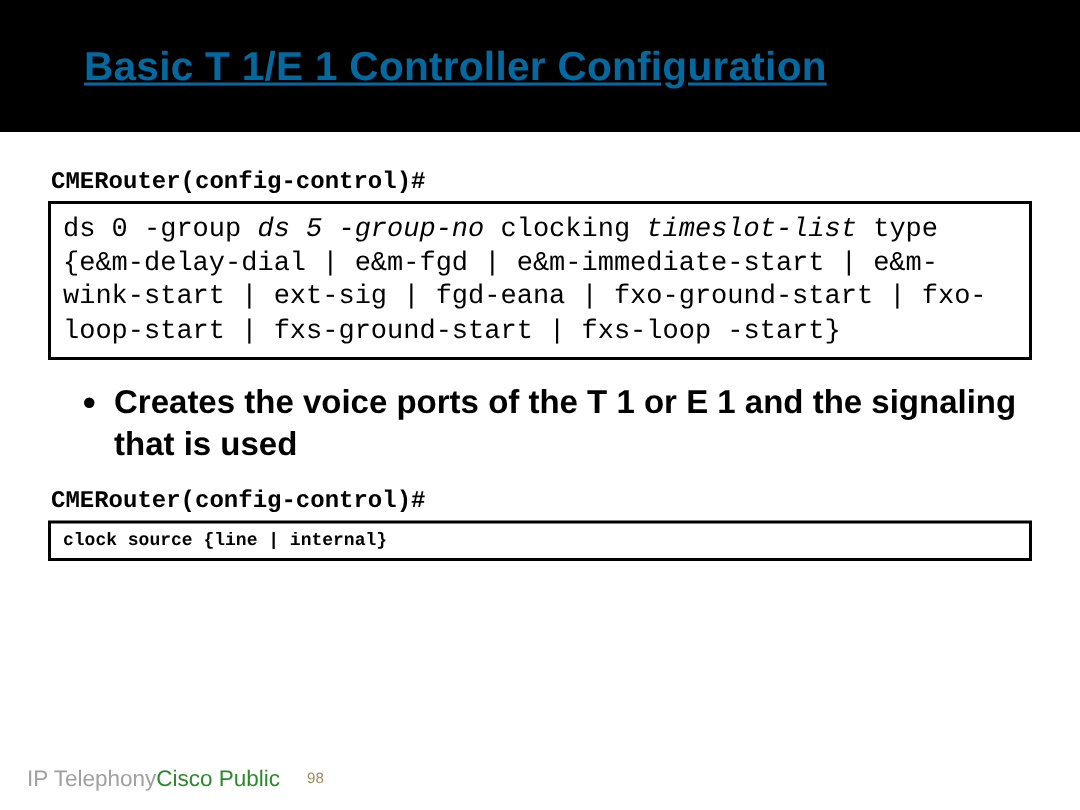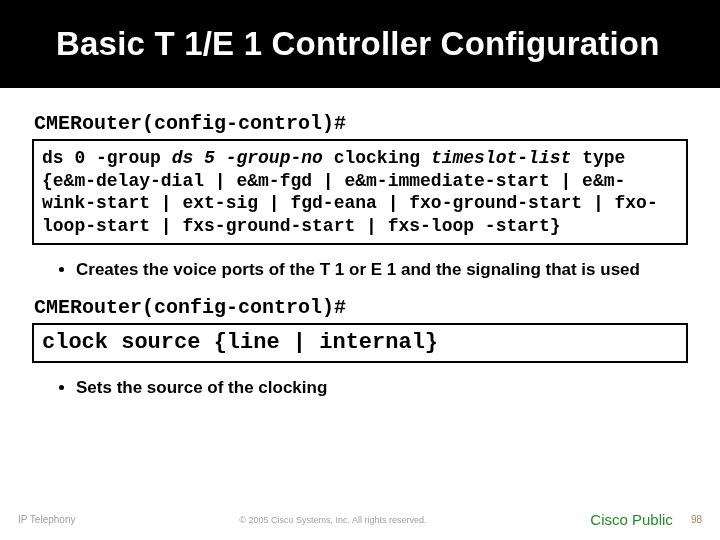--- a/index.html
+++ b/index.html
@@ -1,32 +1,32 @@
 <!DOCTYPE html>
 <html><head>
 <meta charset="utf-8">
 <style>
   * { margin: 0; padding: 0; box-sizing: border-box; }
   html, body { width: 720px; height: 540px; font-family: Arial, Helvetica, sans-serif; background: #fff; overflow: hidden; }
   .slide { width: 720px; height: 540px; position: relative; background: #fff; }
   .top-band { background: #000; width: 100%; height: 88px; display: flex; align-items: center; padding-left: 56px; padding-right: 10px; }
-  .top-band h1 { color: #ffffff; font-size: 33px; font-weight: bold; letter-spacing: 0.2px; }
+  .top-band h1 { color: #0369a1; font-size: 27px; font-weight: bold; letter-spacing: 0.2px; text-decoration: underline; }
   .content { padding: 20px 28px 0 28px; }
-  .prompt { font-family: "Courier New", Courier, monospace; font-weight: bold; font-size: 20px; color: #000; margin: 4px 0 4px 6px; }
+  .prompt { font-family: "Courier New", Courier, monospace; font-weight: bold; font-size: 16px; color: #000; margin: 4px 0 4px 6px; }
   .codebox { border: 2px solid #000; padding: 6px 8px; margin: 0 4px 4px 4px; font-family: "Courier New", Courier, monospace; font-size: 18px; line-height: 1.25; word-break: break-word; }
-  .codebox .bold { font-weight: bold; text-align: center; }
+  .codebox .bold { font-weight: normal; text-align: center; }
   .codebox .ital { font-style: italic; }
   .bullets { list-style: disc; margin: 14px 0 16px 48px; }
-  .bullets li { font-size: 17px; font-weight: bold; color: #000; line-height: 1.25; margin-bottom: 6px; }
+  .bullets li { font-size: 22px; font-weight: bold; color: #000; line-height: 1.25; margin-bottom: 6px; }
   .footer { position: absolute; left: 0; bottom: 12px; width: 100%; display: flex; align-items: center; padding: 0 18px; }
-  .footer .left { color: #a0a0a0; font-size: 10px; text-align: right; }
+  .footer .left { color: #a0a0a0; font-size: 15px; text-align: right; }
   .footer .mid { flex: 1; text-align: center; color: #a0a0a0; font-size: 9px; }
   .footer .pub { color: #2a8a2a; font-size: 15px; margin-right: 18px; }
   .footer .num { color: #a08a58; font-size: 10px; text-align: right; }
-  .codebox2 { border: 2px solid #000; padding: 4px 8px; margin: 0 4px 4px 4px; font-family: "Courier New", Courier, monospace; font-size: 22px; line-height: 1.25; font-weight: bold; }
+  .codebox2 { border: 2px solid #000; padding: 4px 8px; margin: 0 4px 4px 4px; font-family: "Courier New", Courier, monospace; font-size: 12px; line-height: 1.25; font-weight: bold; }
 </style>
 </head>
 <body>
 
 <div class="slide">
 
   <div class="top-band">
     <h1>Basic T 1/E 1 Controller Configuration</h1>
   </div>
 
@@ -39,26 +39,22 @@
     </div>
 
     <ul class="bullets">
       <li>Creates the voice ports of the T 1 or E 1 and the signaling that is used</li>
     </ul>
 
     <div class="prompt">CMERouter(config-control)#</div>
 
     <div class="codebox2">clock source {line | internal}</div>
 
-    <ul class="bullets">
-      <li>Sets the source of the clocking</li>
-    </ul>
 
   </div>
 
   <div class="footer">
     <span class="left">IP Telephony</span>
-    <span class="mid">© 2005 Cisco Systems, Inc. All rights reserved.</span>
     <span class="pub">Cisco Public</span>
     <span class="num">98</span>
   </div>
 
 </div>
 
 </body></html>

